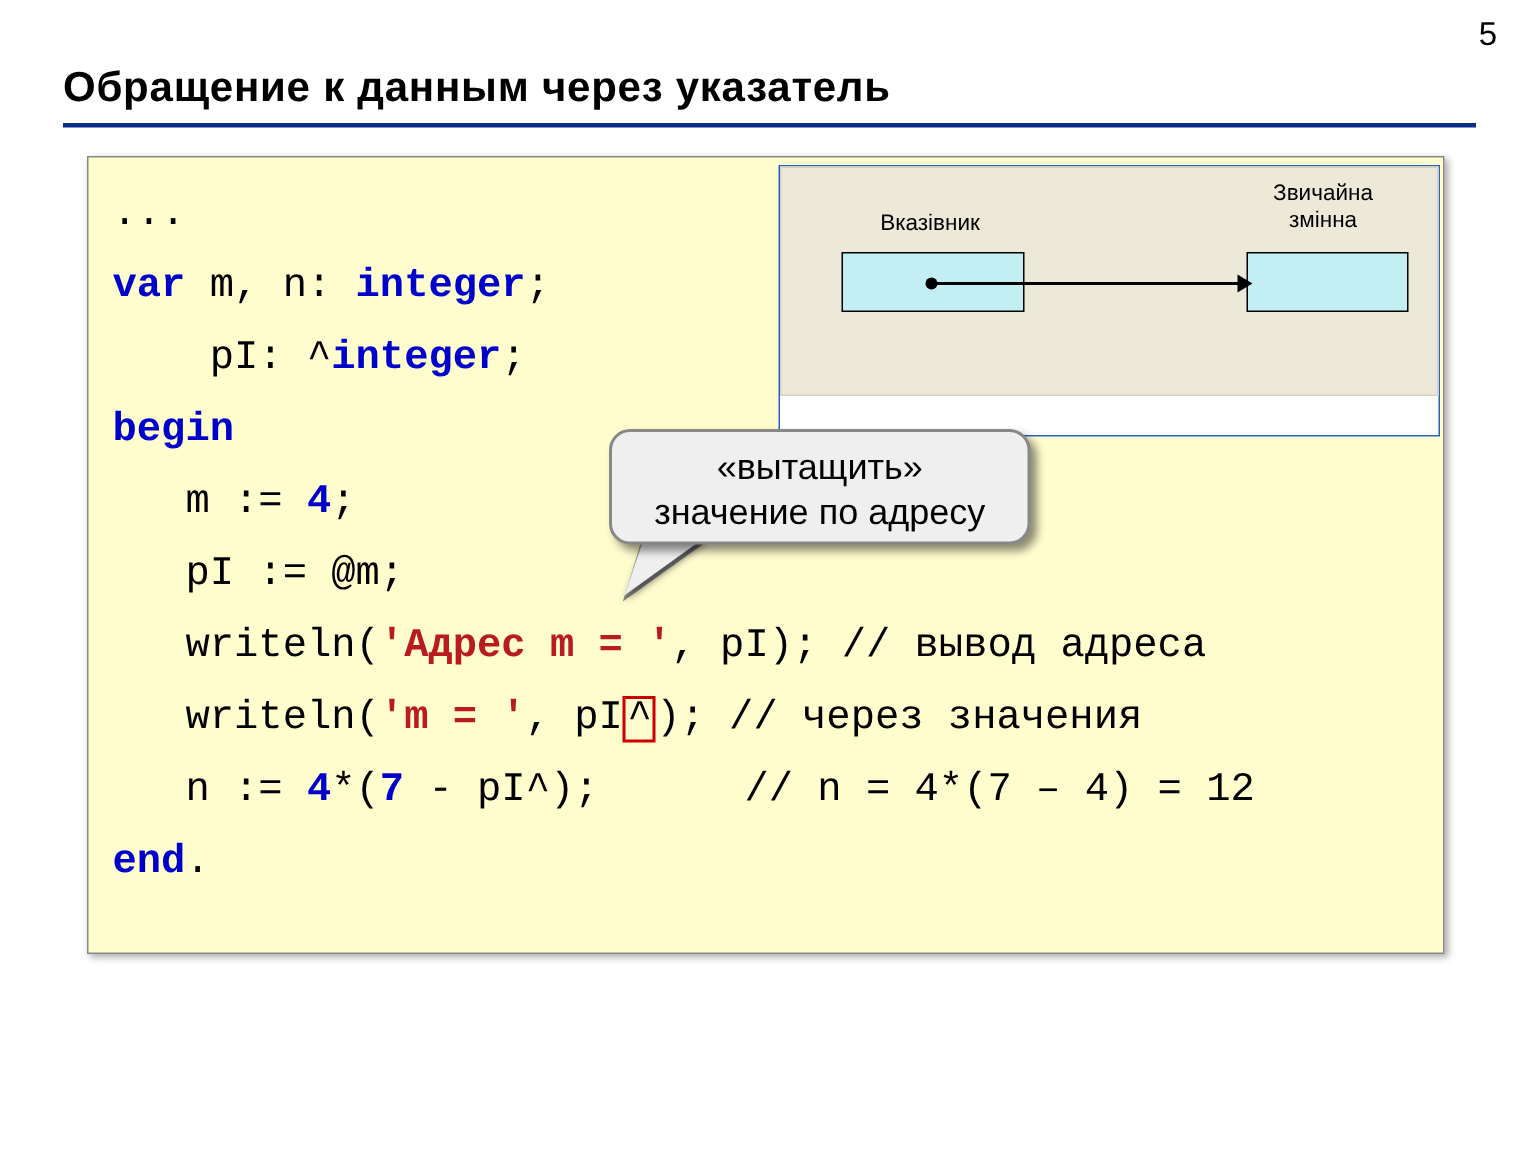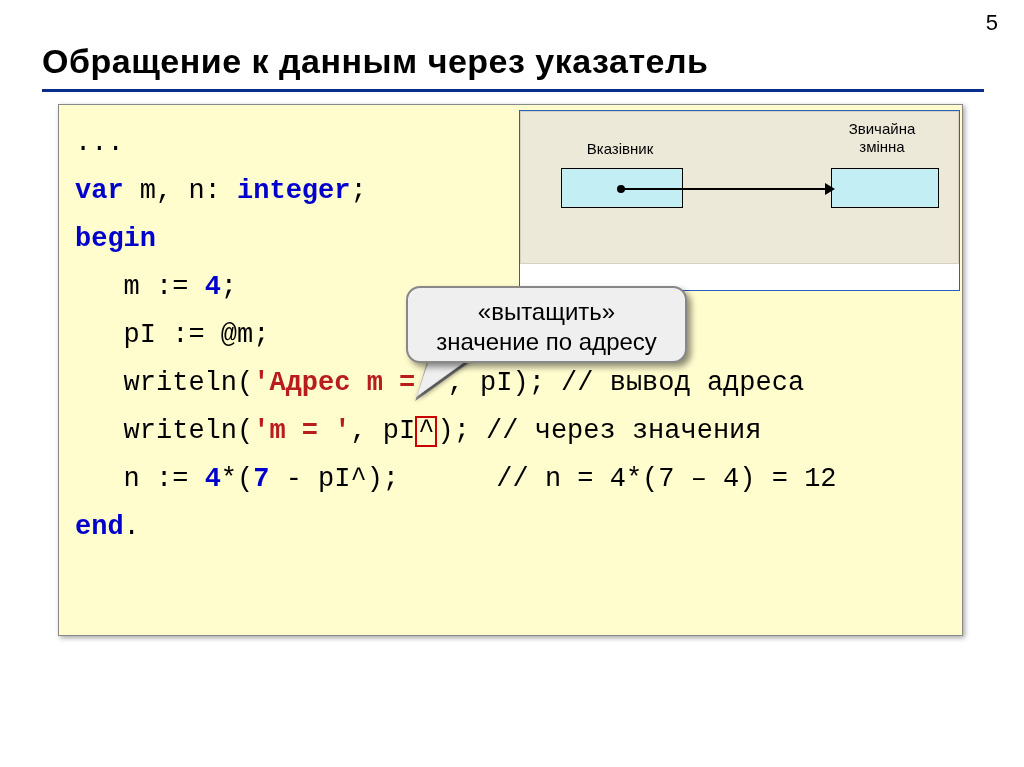--- a/index.html
+++ b/index.html
@@ -17,21 +17,21 @@
     right: 26px;
     font-size: 22px;
     font-family: Arial, sans-serif;
     color: #000;
   }
   .title {
     position: absolute;
     top: 42px;
     left: 42px;
     right: 40px;
-    font-size: 34px;
+    font-size: 28px;
     font-weight: bold;
     padding-bottom: 8px;
     border-bottom: 3px solid #0a2c8a;
     color: #000;
     letter-spacing: 0.5px;
   }
   .code-panel {
     position: absolute;
     top: 104px;
     left: 58px;
@@ -189,20 +189,21 @@
 </head>
 <body>
 
 <div class="page-number">5</div>
 
 <h1 class="title">Обращение к данным через указатель</h1>
 
 <div class="code-panel">
   <div class="code-row">...</div>
   <div class="code-row"><span class="kw">var</span><span> m, n: </span><span class="kw">integer</span><span>;</span></div>
+  <div class="code-row"><span>    pI: ^</span><span class="kw">integer</span><span>;</span></div>
   <div class="code-row"><span class="kw">begin</span></div>
   <div class="code-row"><span>   m := </span><span class="num">4</span><span>;</span></div>
   <div class="code-row">   pI := @m;</div>
   <div class="code-row"><span>   writeln(</span><span class="str">'Адрес m = '</span><span>, pI); </span><span class="comment">// вывод адреса</span></div>
   <div class="code-row"><span>   writeln(</span><span class="str">'m = '</span><span>, pI</span><span class="caret-box">^</span><span>); </span><span class="comment">// через значения</span></div>
   <div class="code-row"><span>   n := </span><span class="num">4</span><span>*(</span><span class="num">7</span><span> - pI^);      </span><span class="comment">// n = 4*(7 – 4) = 12</span></div>
   <div class="code-row"><span class="kw">end</span><span>.</span></div>
 </div>
 
 <div class="delphi-window">

